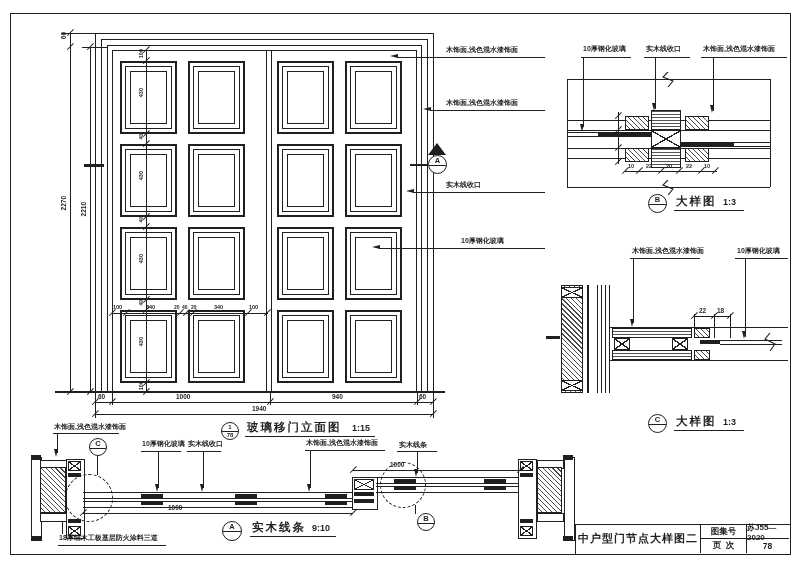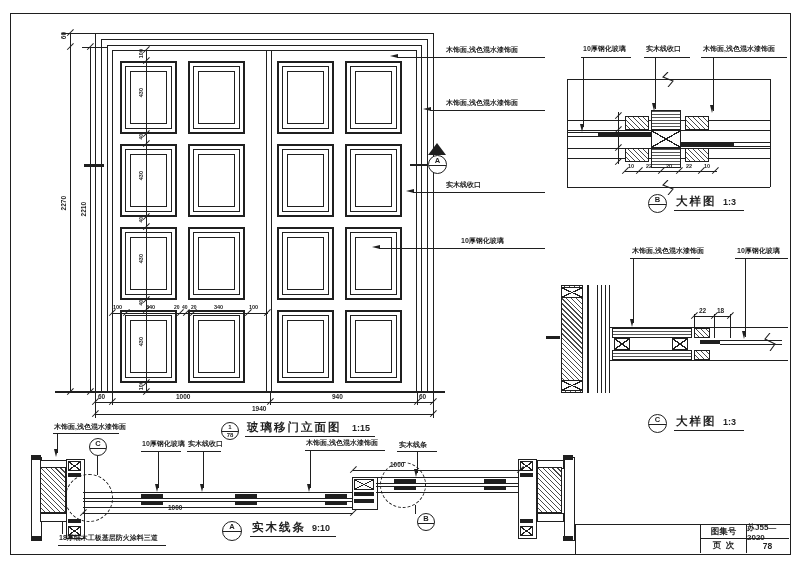--- a/index.html
+++ b/index.html
@@ -394,17 +394,18 @@
     <span class="b"></span>
   </div>
   <div class="tt" style="left:252px;top:520px">实木线条</div>
   <div class="sc" style="left:312px;top:523px">9:10</div>
   <div class="hl" style="left:250px;top:536px;width:86px;height:1.4px"></div>
 
   <div class="bd" style="left:575px;top:524px;width:214px;height:29px;border-width:1.6px;background:#fff"></div>
   <div class="vl" style="left:700px;top:524px;height:29px;width:1.4px"></div>
   <div class="vl" style="left:746px;top:524px;height:29px;width:1.4px"></div>
   <div class="hl" style="left:700px;top:538px;width:89px;height:1.4px"></div>
+  <div class="tb" style="left:576px;top:525px;width:124px;height:27px;font-size:11px;letter-spacing:1px">中户型门节点大样图二</div>
   <div class="tb" style="left:701px;top:525px;width:45px;height:13px;font-size:8.5px">图集号</div>
   <div class="tb" style="left:747px;top:525px;width:41px;height:13px;font-size:8px">苏J55—2020</div>
   <div class="tb" style="left:701px;top:539px;width:45px;height:13px;font-size:8.5px;white-space:pre">页  次</div>
   <div class="tb" style="left:747px;top:539px;width:41px;height:13px;font-size:8.5px">78</div>
 </div>
 
 </body></html>

